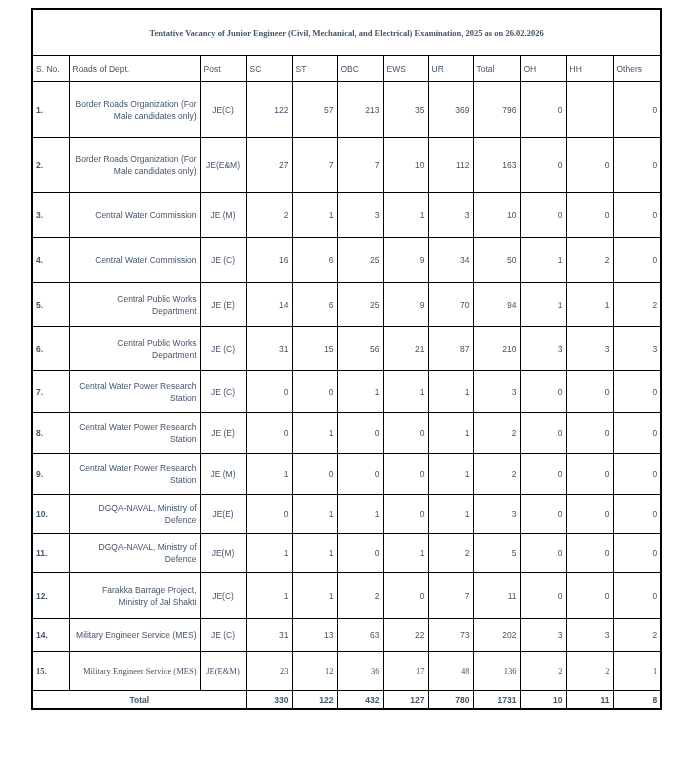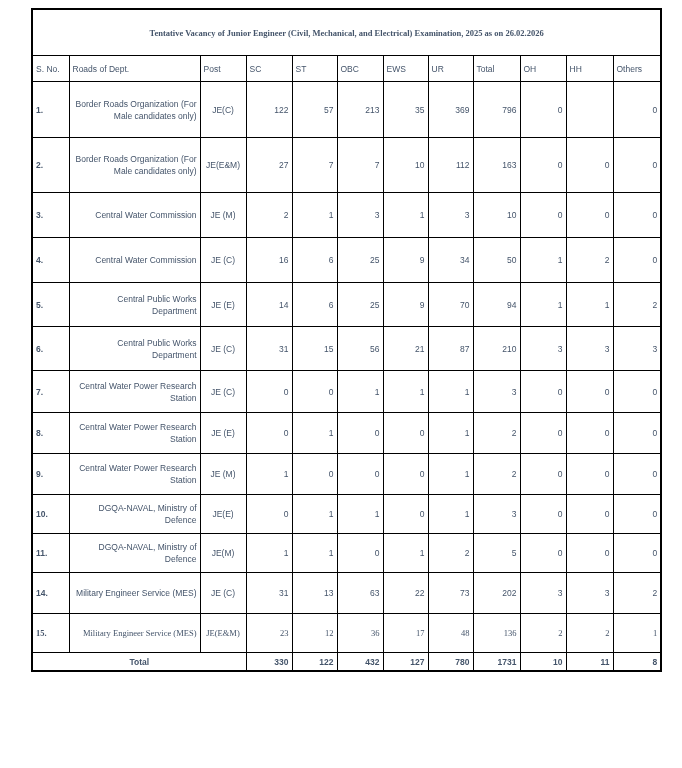--- a/index.html
+++ b/index.html
@@ -233,21 +233,35 @@
     <td class="c-num">1</td>
     <td class="c-num">1</td>
     <td class="c-num">0</td>
     <td class="c-num">1</td>
     <td class="c-num">2</td>
     <td class="c-num">5</td>
     <td class="c-num">0</td>
     <td class="c-num">0</td>
     <td class="c-num">0</td>
   </tr>
-      <tr style="height: 41px;">
+      <tr style="height: 46px;">
+    <td class="c-sno">12.</td>
+    <td class="c-dept">Farakka Barrage Project, Ministry of Jal Shakti</td>
+    <td class="c-post">JE(C)</td>
+    <td class="c-num">1</td>
+    <td class="c-num">1</td>
+    <td class="c-num">2</td>
+    <td class="c-num">0</td>
+    <td class="c-num">7</td>
+    <td class="c-num">11</td>
+    <td class="c-num">0</td>
+    <td class="c-num">0</td>
+    <td class="c-num">0</td>
+  </tr>
+      <tr style="height: 33px;">
     <td class="c-sno">14.</td>
     <td class="c-dept">Military Engineer Service (MES)</td>
     <td class="c-post">JE (C)</td>
     <td class="c-num">31</td>
     <td class="c-num">13</td>
     <td class="c-num">63</td>
     <td class="c-num">22</td>
     <td class="c-num">73</td>
     <td class="c-num">202</td>
     <td class="c-num">3</td>

